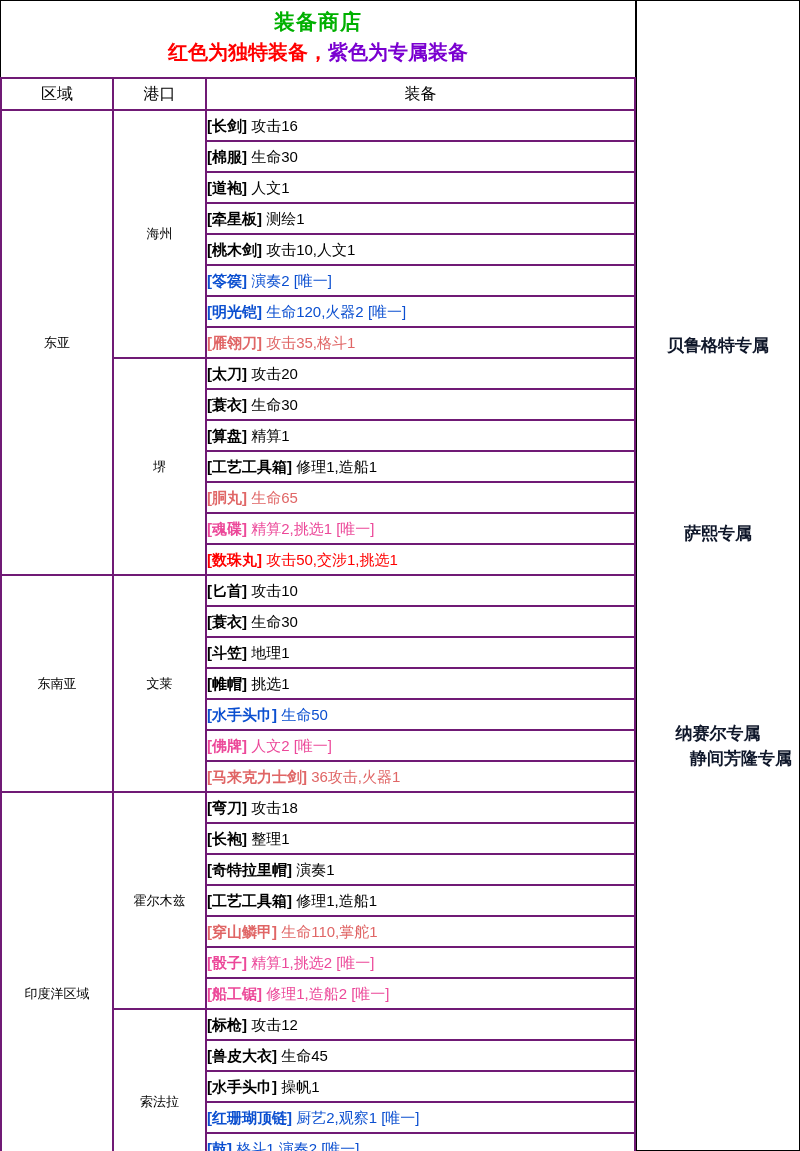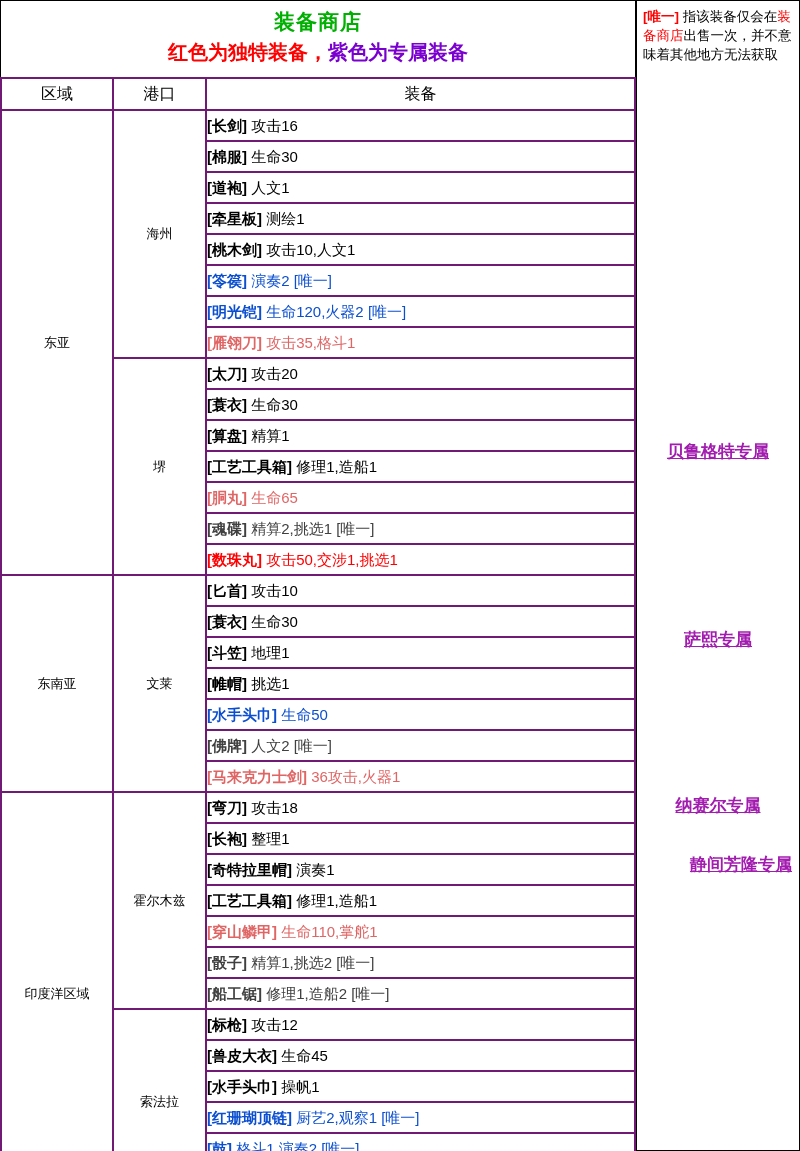--- a/index.html
+++ b/index.html
@@ -97,42 +97,41 @@
     line-height: 29px;
     padding-left: 8px;
     font-size: 15px;
     white-space: nowrap;
     overflow: hidden;
   }
   .item-cell .name { font-weight: bold; text-align: center; }
   .c-black { color: #000000; }
   .c-blue  { color: #0b4fd0; }
   .c-red   { color: #ff0000; }
-  .c-purple{ color: #404040; }
+  .c-purple{ color: #ec4899; }
   .c-salmon{ color: #e06666; }
   .c-brown { color: #b4605a; }
 
   
   .note-top {
     box-sizing: border-box;
     padding: 6px 4px 4px 6px;
     font-size: 13.5px;
     line-height: 19px;
     height: 106px;
     border-bottom: none;
   }
   .note-top .tag { color: #ff0000; font-weight: bold; }
   .note-top .hl { color: #ff0000; }
   .note-line {
-    color: #a21caf;
+    color: #0f172a;
     font-weight: bold;
     font-size: 17px;
     text-align: center;
     line-height: 22px;
-    text-decoration: underline;
   }
   .right-body {
     position: relative;
     flex: 1 1 auto;
   }
   .note-abs {
     position: absolute;
     left: 0;
     width: 100%;
     text-align: center;
@@ -277,25 +276,22 @@
             </tr>
             <tr>
               <td class="item-cell c-brown"><span class="name">[恩贡贝行刑刀]</span> <span>攻击38,厨艺1</span></td>
             </tr>
           </tbody>
       </table>
 
     </div>
 
     <div class="right-col">
-      <div class="note-top">
-        <span class="tag">[唯一]</span><span> 指该装备仅会在</span><span class="hl">装备商店</span><span>出售一次，并不意味着其他地方无法获取</span>
-      </div>
       <div class="right-body" id="side-notes">
           <div class="note-abs note-line" style="top: 334px;">贝鲁格特专属</div>
           <div class="note-abs note-line" style="top: 522px;">萨熙专属</div>
-          <div class="note-abs note-line" style="top: 688px;">纳赛尔专属</div>
+          <div class="note-abs note-line" style="top: 722px;">纳赛尔专属</div>
           <div class="note-abs note-line" style="top: 747px; padding-left: 23px;">静间芳隆专属</div>
         </div>
     </div>
 
   </div>
 </div>
 
 </body></html>

